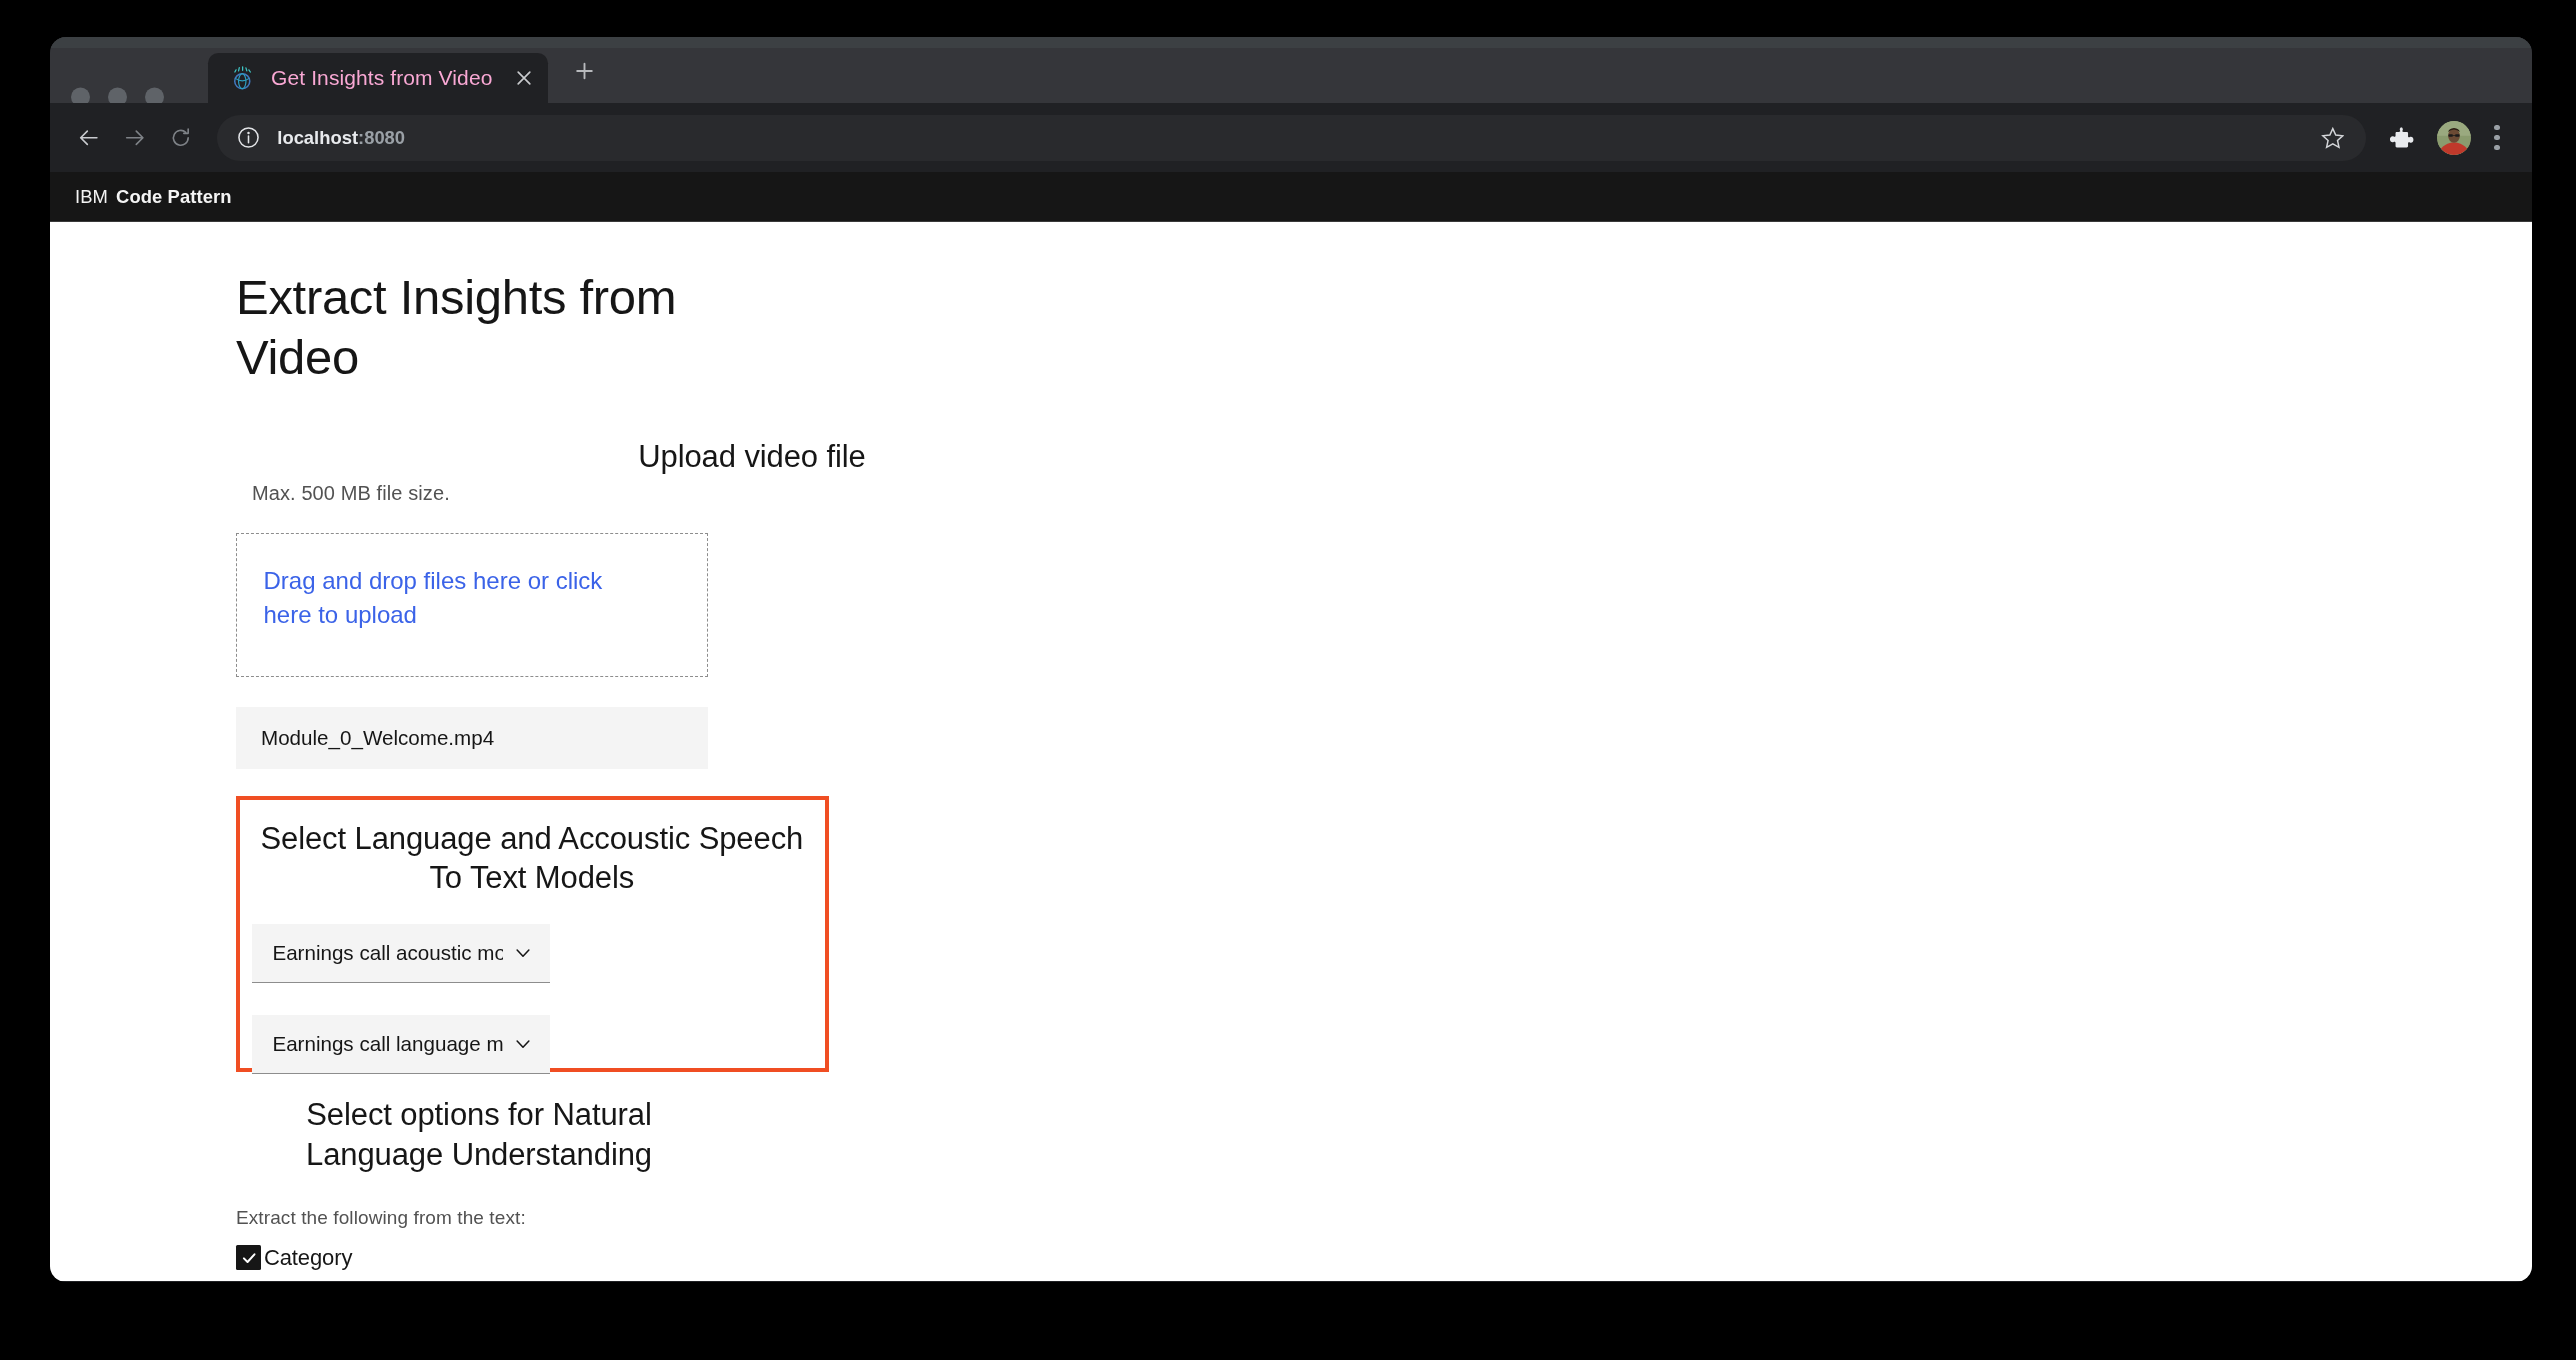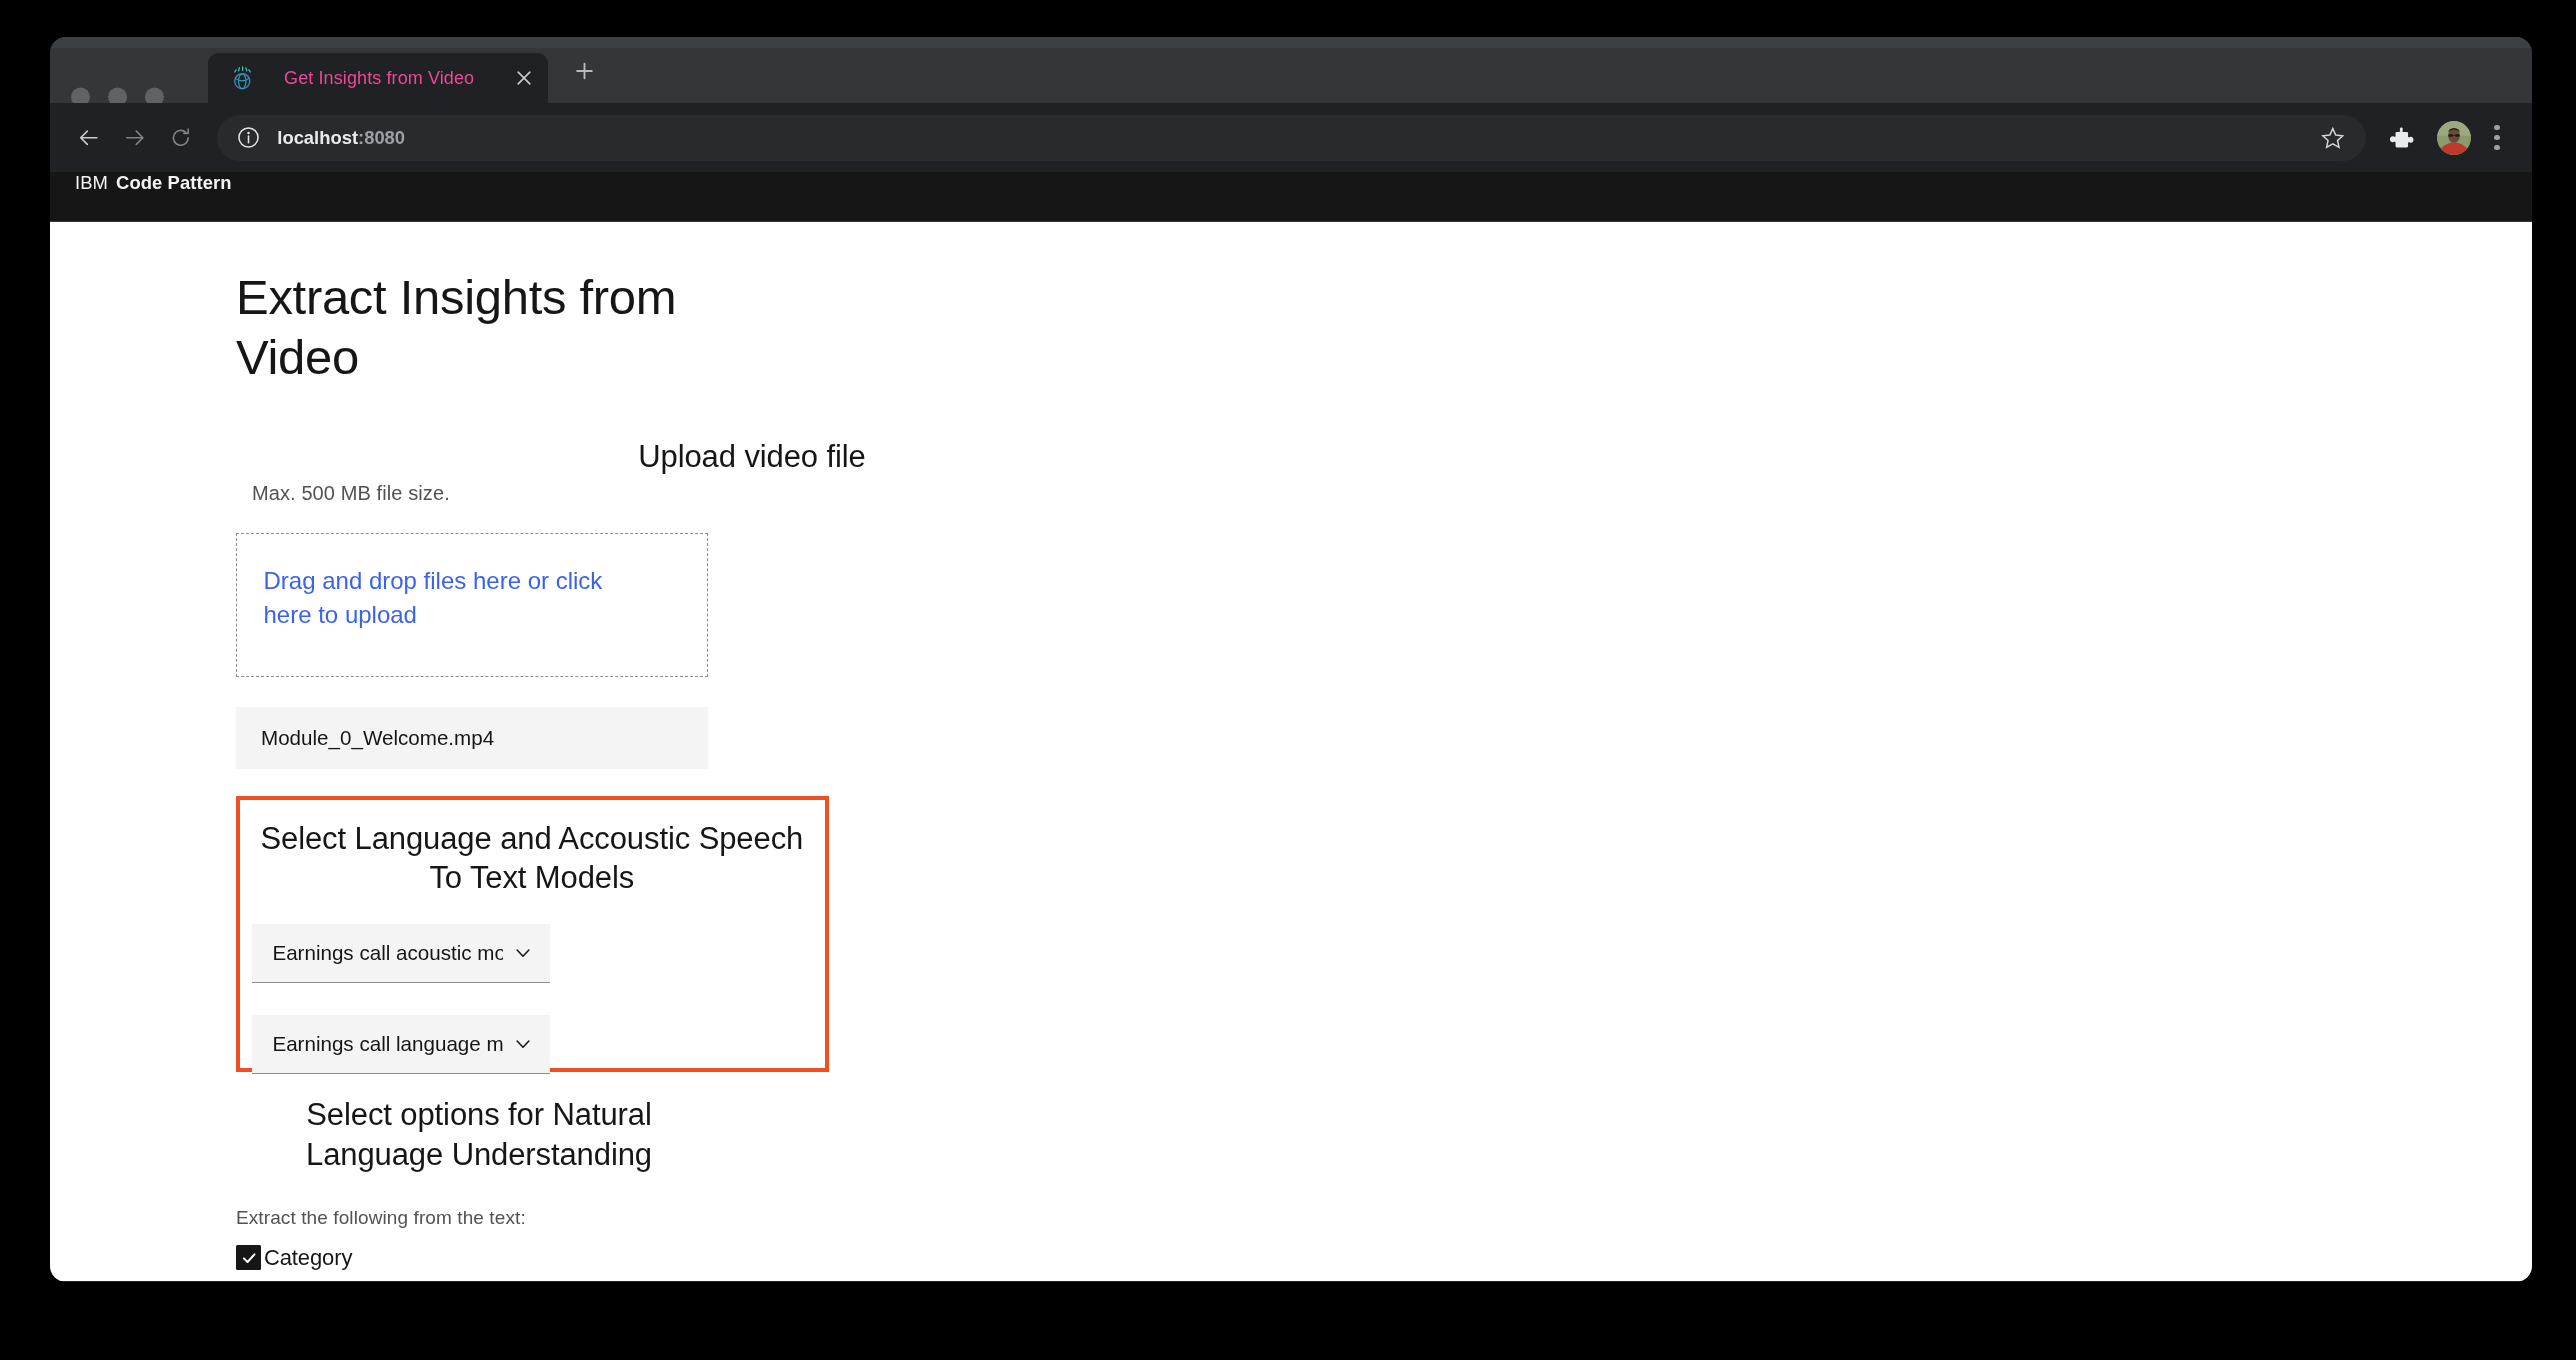--- a/index.html
+++ b/index.html
@@ -68,23 +68,23 @@
     box-sizing: border-box;
   }
   #tab-favicon {
     width: 26.5px;
     height: 26.5px;
     flex: 0 0 26.5px;
     display: block;
   }
   #tab-title {
     flex: 1;
-    margin-left: 29px;
-    color: #ec4899;
-    font-size: 18px;
+    margin-left: 16px;
+    color: #f9a8d4;
+    font-size: 21px;
     white-space: nowrap;
     overflow: hidden;
     letter-spacing: 0.1px;
   }
   #tab-close {
     width: 34px;
     height: 34px;
     margin-right: 7.4px;
     display: flex;
     align-items: center;
@@ -183,21 +183,21 @@
   }
   #menu-dots span {
     width: 5.2px; height: 5.2px; border-radius: 50%; background: #9aa0a6; display: block;
   }
 
   
   #ibm-header {
     height: 50px;
     background: #161616;
     display: flex;
-    align-items: flex-start;
+    align-items: center;
     padding-left: 25px;
     box-sizing: border-box;
     border-bottom: 0.7px solid #393939;
   }
   #ibm-brand {
     font-size: 18.4px;
     color: #f4f4f4;
     letter-spacing: 0.1px;
   }
   #ibm-brand .mark { font-weight: 400; }

